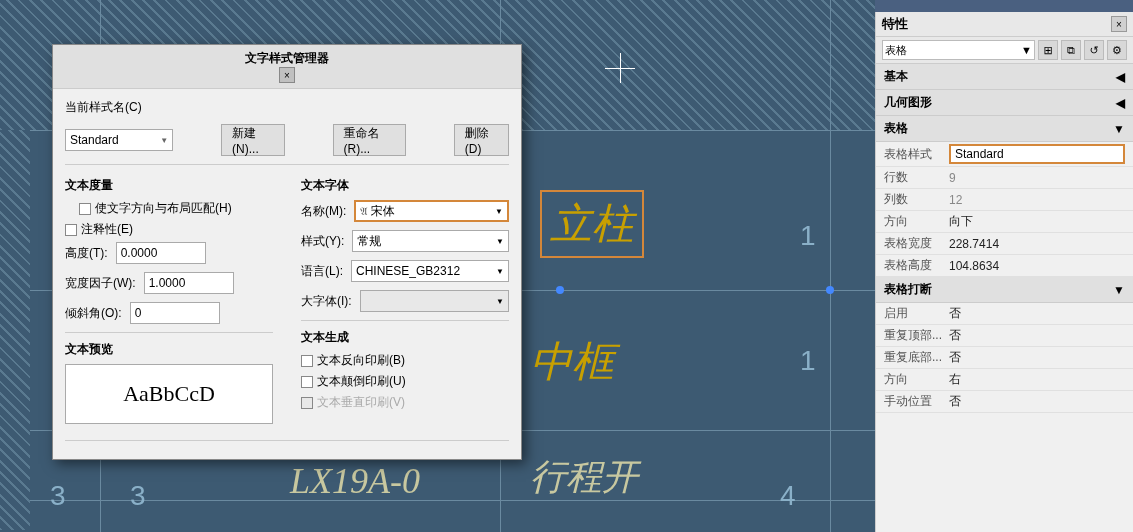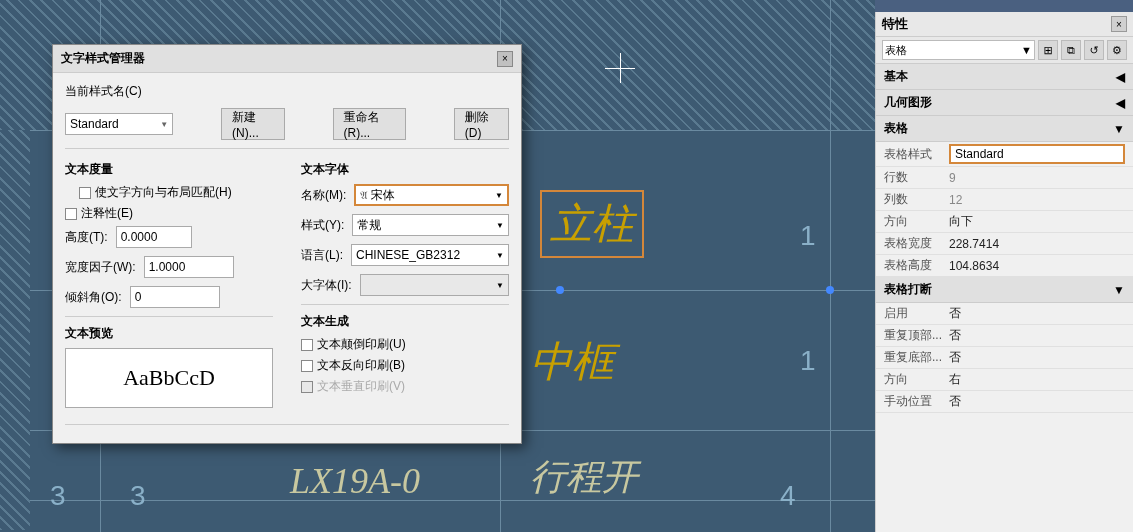--- a/index.html
+++ b/index.html
@@ -336,20 +336,21 @@
       pointer-events: all;
     }
 
     .dialog-titlebar {
       display: flex;
       align-items: center;
       justify-content: space-between;
       padding: 5px 8px;
       background: #e0e0e0;
       border-bottom: 1px solid #ccc;
+      flex-direction: column;
     }
 
     .dialog-title {
       font-size: 12px;
       font-weight: bold;
     }
 
     .dialog-close {
       width: 16px;
       height: 16px;
@@ -638,21 +639,21 @@
             <div class="checkbox-box"></div>
             <span>使文字方向与布局匹配(H)</span>
           </div>
           <div class="checkbox-row">
             <div class="checkbox-box"></div>
             <span>注释性(E)</span>
           </div>
 
           <div class="dialog-row">
             <span class="dialog-label">高度(T):</span>
-            <input class="dialog-input" style="width: 76px;" type="text" value="0.0000">
+            <input class="dialog-input" style="width: 90px;" type="text" value="0.0000">
           </div>
           <div class="dialog-row">
             <span class="dialog-label">宽度因子(W):</span>
             <input class="dialog-input" style="width: 90px;" type="text" value="1.0000">
           </div>
           <div class="dialog-row">
             <span class="dialog-label">倾斜角(O):</span>
             <input class="dialog-input" style="width: 90px;" type="text" value="0">
           </div>
 
@@ -698,25 +699,25 @@
               <span style="margin-left:auto; font-size:8px;">▼</span>
             </div>
           </div>
 
           <div class="dialog-separator"></div>
 
           <div class="dialog-section">文本生成</div>
 
           <div class="checkbox-row">
             <div class="checkbox-box"></div>
-            <span>文本颠倒印刷(U)</span>
+            <span>文本反向印刷(B)</span>
           </div>
           <div class="checkbox-row">
             <div class="checkbox-box"></div>
-            <span>文本反向印刷(B)</span>
+            <span>文本颠倒印刷(U)</span>
           </div>
           <div class="checkbox-row">
             <div class="checkbox-box" style="background:#e8e8e8;"></div>
             <span style="color:#aaa;">文本垂直印刷(V)</span>
           </div>
         </div>
       </div>
 
       <div class="dialog-separator"></div>
     </div>

